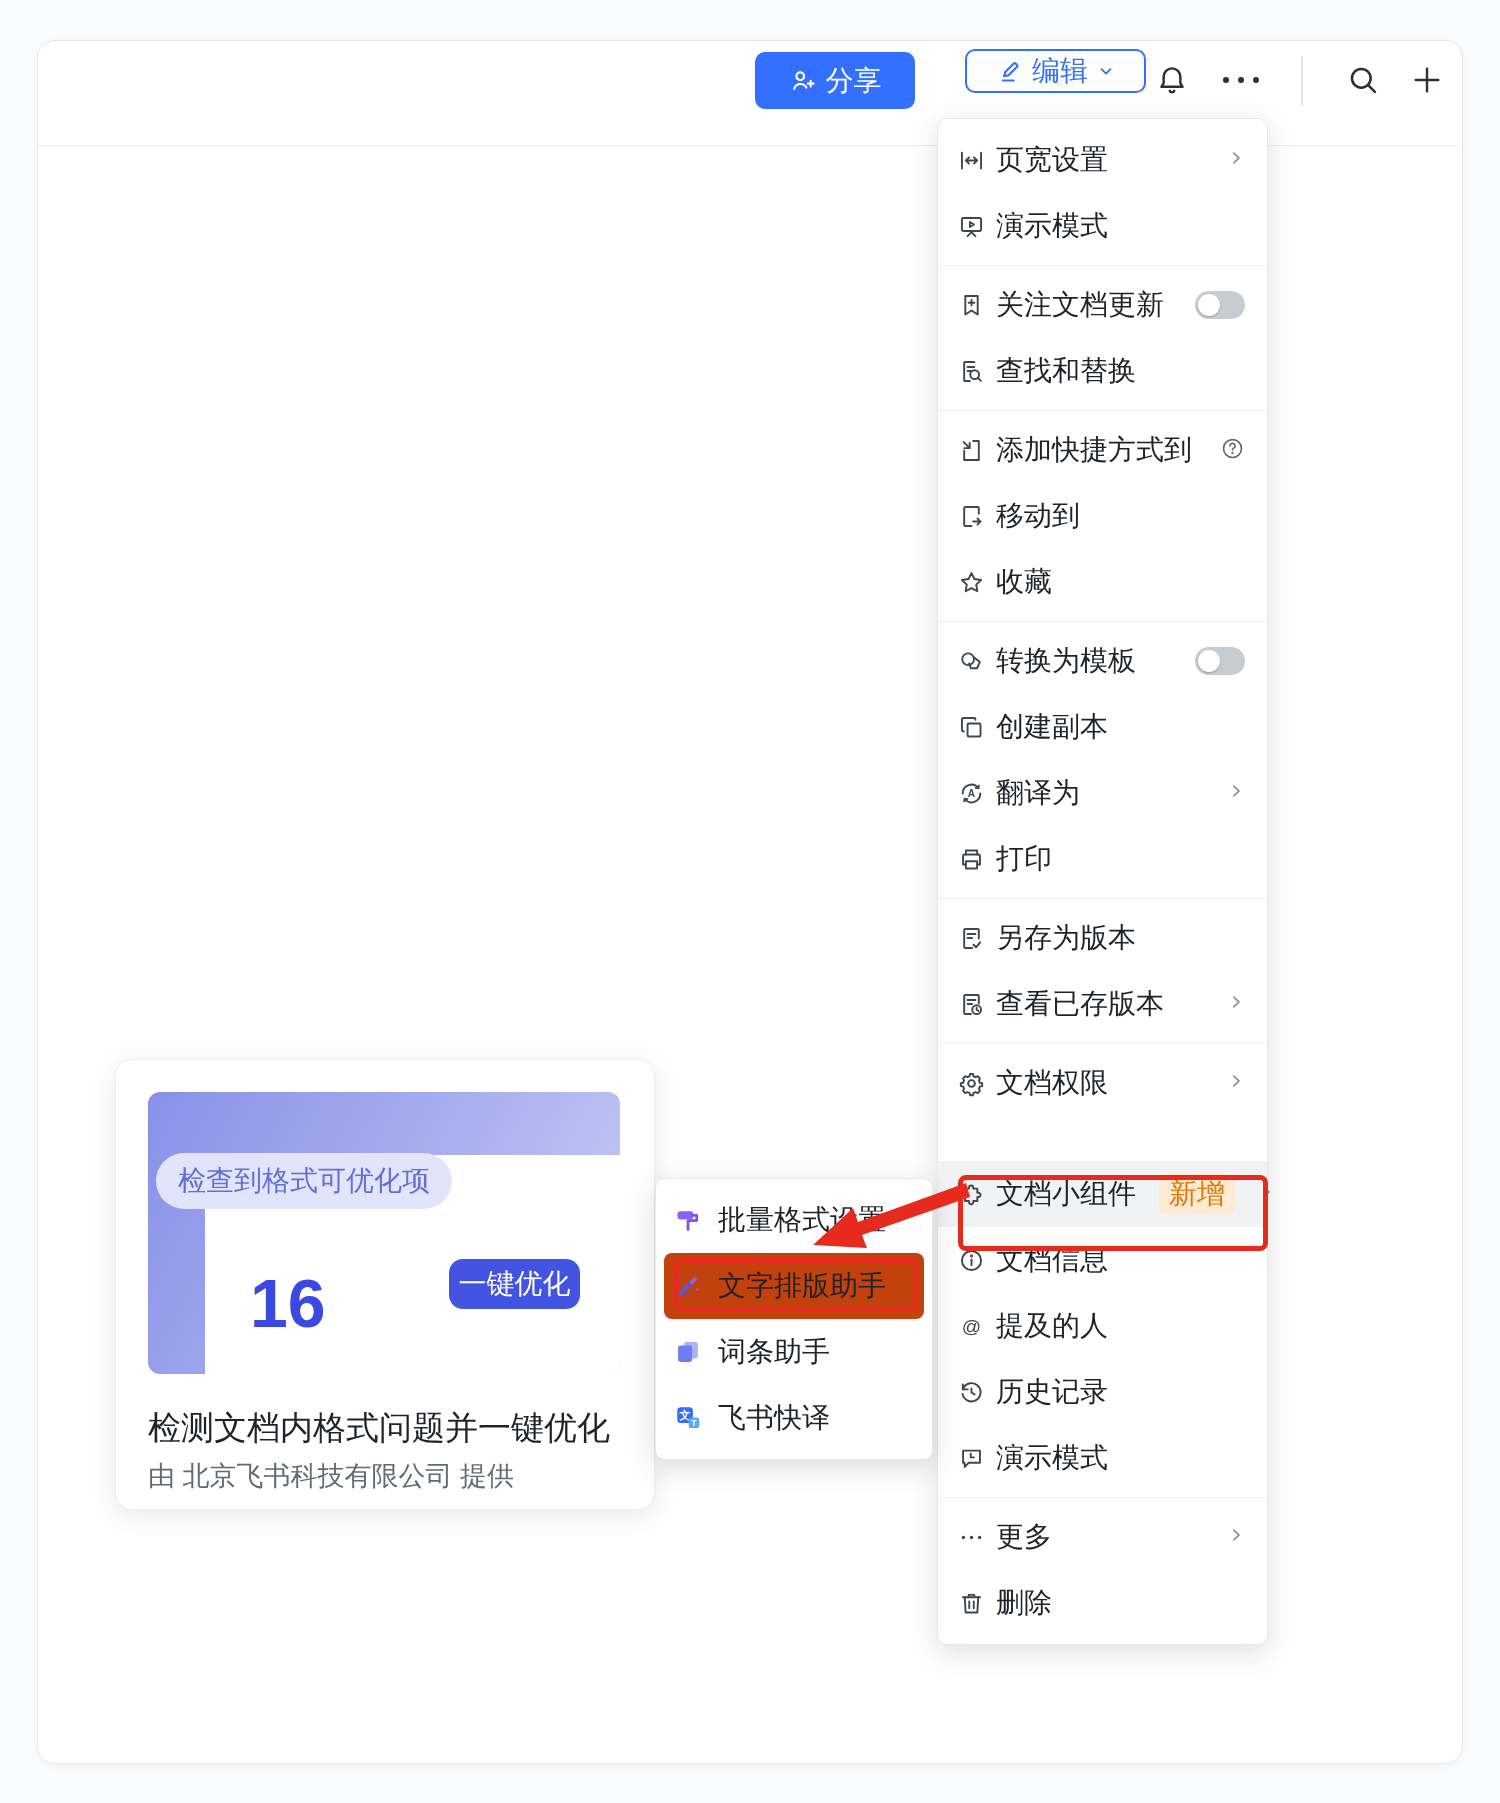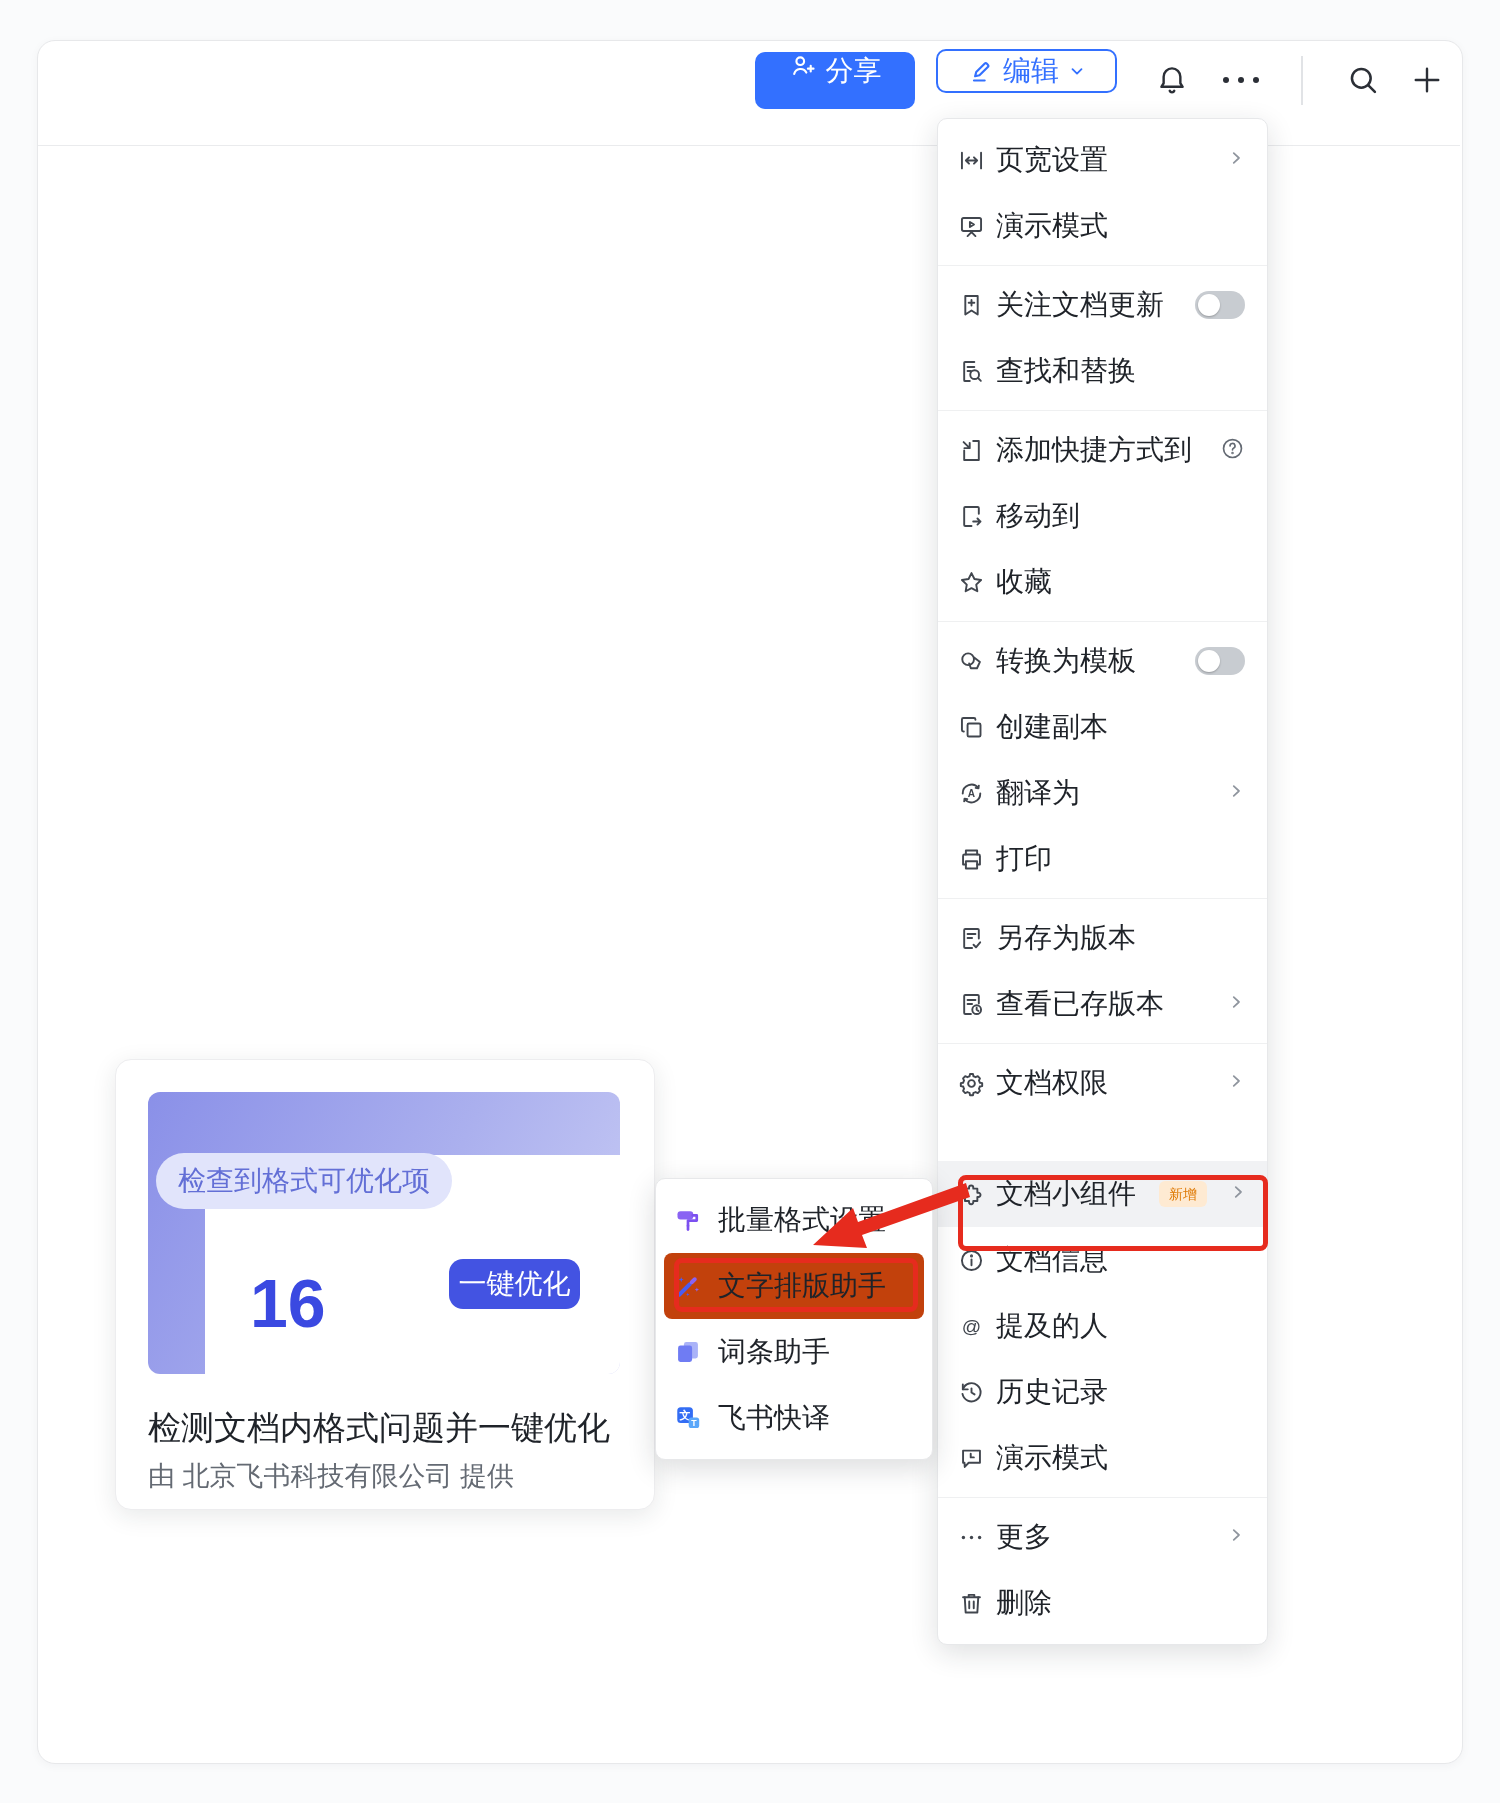--- a/index.html
+++ b/index.html
@@ -2,34 +2,34 @@
 <html><head>
 <meta charset="utf-8">
 <style>
   html,body{margin:0;padding:0;background:#fafbfc;font-family:"Liberation Sans","DejaVu Sans",sans-serif;}
   .stage{position:relative;width:1500px;height:1803px;overflow:hidden;}
   .abs{position:absolute;}
   
   .page-card{left:37px;top:40px;width:1424px;height:1722px;background:#ffffff;border:1px solid #e7e8ea;border-radius:18px;box-shadow:0 2px 10px rgba(31,35,41,.04);}
   .topbar-line{left:38px;top:145px;width:1422px;height:1px;background:#eaebed;z-index:1;}
   
-  .btn-share{left:755px;top:52px;width:160px;height:57px;background:#3370ff;border-radius:10px;display:flex;justify-content:center;gap:10px;color:#fff;font-size:28px;z-index:5;cursor:pointer;}
-  .btn-edit{left:936px;top:49px;width:181px;height:44px;background:#fff;border:2px solid #3370ff;border-radius:10px;box-sizing:border-box;display:flex;align-items:center;justify-content:center;gap:9px;color:#3370ff;font-size:28px;z-index:5;cursor:pointer;}
+  .btn-share{left:755px;top:52px;width:160px;height:57px;background:#3370ff;border-radius:10px;display:flex;align-items:center;justify-content:center;gap:10px;color:#fff;font-size:28px;z-index:5;cursor:pointer;}
+  .btn-edit{left:965px;top:49px;width:181px;height:44px;background:#fff;border:2px solid #3370ff;border-radius:10px;box-sizing:border-box;display:flex;align-items:center;justify-content:center;gap:9px;color:#3370ff;font-size:28px;z-index:5;cursor:pointer;}
   .icon-btn{display:flex;align-items:center;justify-content:center;z-index:5;cursor:pointer;}
   .vdiv{left:1301px;top:56px;width:2px;height:49px;background:#e1e3e6;z-index:5;}
   .dots3{display:flex;gap:9px;align-items:center;}
   .dots3 i{width:6px;height:6px;border-radius:50%;background:#2b2f36;}
   
   .menu{left:937px;top:118px;width:331px;background:#fff;border:1px solid #e7e8ea;border-radius:10px;box-sizing:border-box;box-shadow:0 8px 28px rgba(31,35,41,.14);padding:8px 0;z-index:20;}
   .menu-item{height:66px;display:flex;align-items:center;padding:0 22px 0 20px;gap:11px;cursor:pointer;}
   .menu-item.hovered{background:#f1f2f4;margin-top:45px;}
   .mi-icon{width:27px;height:27px;flex:none;display:flex;align-items:center;justify-content:center;}
   .mi-label{font-size:28px;color:#1f2329;white-space:nowrap;}
   .mi-spacer{flex:1;}
-  .badge-new{flex:none;margin-left:12px;background:#feead2;color:#de7802;font-size:14px;line-height:1;padding:6px 10px;border-radius:6px;}
+  .badge-new{flex:none;margin-left:12px;background:#feead2;color:#de7802;font-size:28px;line-height:1;padding:6px 10px;border-radius:6px;}
   .chev{flex:none;}
   .help{flex:none;}
   .toggle{flex:none;width:50px;height:28px;border-radius:14px;background:#c8ccd1;position:relative;cursor:pointer;}
   .toggle .knob{position:absolute;left:3px;top:3px;width:22px;height:22px;border-radius:50%;background:#fff;box-shadow:0 1px 2px rgba(0,0,0,.25);}
   .sep{height:1px;background:#eff0f1;margin:6px 0;}
   
   .submenu{left:655px;top:1178px;width:278px;background:#fff;border:1px solid #e7e8ea;border-radius:10px;box-sizing:border-box;box-shadow:0 8px 28px rgba(31,35,41,.16);padding:8px 0;z-index:30;}
   .sub-item{height:66px;margin:0 8px;padding:0 10px;border-radius:8px;display:flex;align-items:center;gap:16px;cursor:pointer;}
   .sub-item.hovered{background:#c2410c;}
   .sub-icon{width:28px;height:28px;flex:none;display:flex;align-items:center;justify-content:center;}

